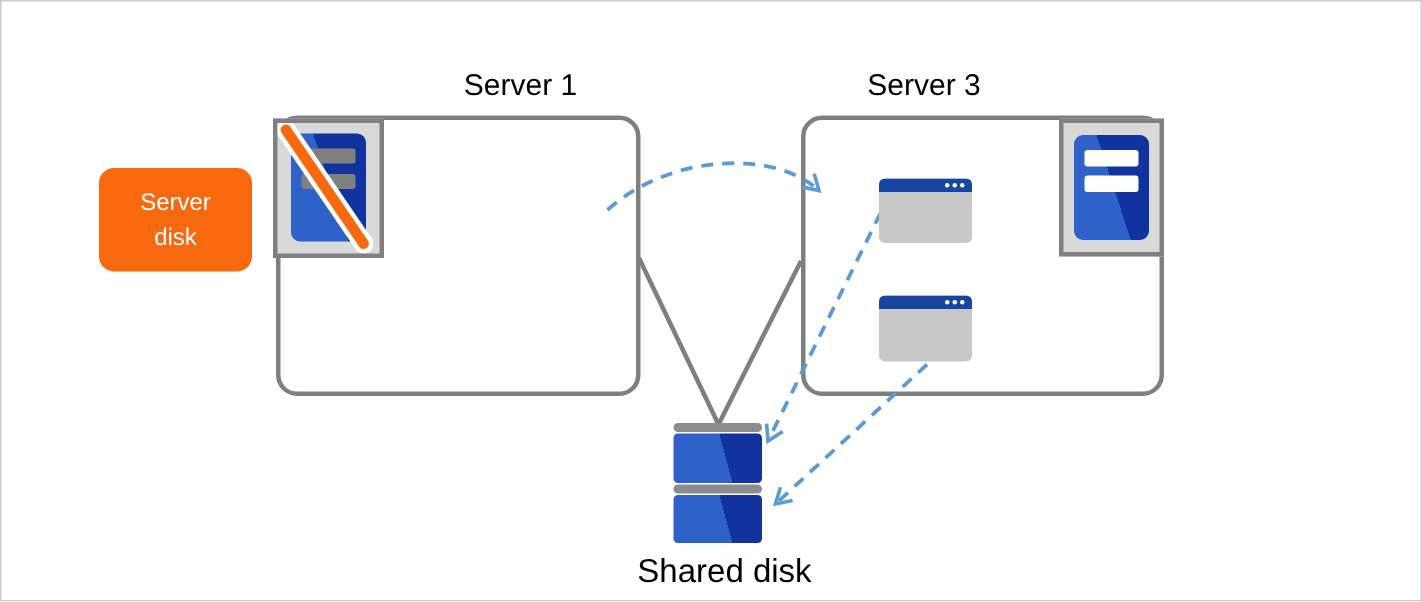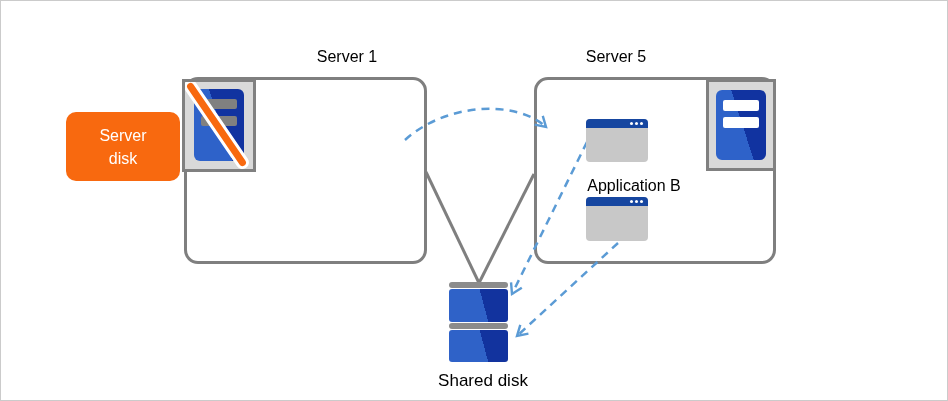--- a/index.html
+++ b/index.html
@@ -1,20 +1,20 @@
 <!DOCTYPE html>
 <html><head>
 <meta charset="utf-8">
 <style>
   html,body{margin:0;padding:0;background:#fff;font-family:"Liberation Sans",sans-serif;}
   .canvas{position:relative;width:946px;height:399px;background:#ffffff;border:1px solid #cbcbcb;overflow:hidden;}
-  .label{position:absolute;color:#000;text-align:center;font-size:16px;line-height:18px;}
+  .label{position:absolute;color:#000;text-align:center;font-size:20px;line-height:18px;}
 
   
-  .badge{position:absolute;left:65px;top:111px;width:114px;height:69px;background:#f8690f;border-radius:10px;
+  .badge{position:absolute;left:65px;top:111px;width:102px;height:69px;background:#f8690f;border-radius:10px;
          display:flex;flex-direction:column;align-items:center;justify-content:center;
          color:#fff;font-size:16px;line-height:23px;}
 
   
   .gbox{position:absolute;border:3px solid #7f7f7f;border-radius:14px;background:#fff;}
   .box-s1{left:183px;top:76px;width:237px;height:181px;}
   .box-s2{left:533px;top:76px;width:236px;height:181px;}
 
   
   .lines{position:absolute;left:0;top:0;width:946px;height:399px;pointer-events:none;}
@@ -45,21 +45,21 @@
   .cap{position:absolute;left:0;width:59px;height:6px;background:#8c8c8c;border-radius:3px;}
   .platter{position:absolute;left:0;width:59px;background:linear-gradient(75deg,#2f62c8 58%,#12339e 58%);border-radius:3px;}
   .cap.c1{top:0;} .platter.p1{top:7px;height:33px;}
   .cap.c2{top:41px;} .platter.p2{top:48px;height:32px;}
 
   .lbl-s1{left:286px;top:47px;width:120px;}
   .lbl-s2{left:555px;top:47px;width:120px;}
   .lbl-failover{left:418px;top:84px;width:120px;}
   .lbl-appa{left:573px;top:94px;width:120px;}
   .lbl-appb{left:573px;top:176px;width:120px;}
-  .lbl-disk{left:412px;top:371px;width:140px;font-size:17px;}
+  .lbl-disk{left:412px;top:371px;width:140px;font-size:22px;}
 </style>
 </head>
 <body>
 
 <div class="canvas">
 
   <div class="gbox box-s1"></div>
   <div class="gbox box-s2"></div>
 
   <svg class="lines" viewBox="0 0 946 399">
@@ -74,21 +74,21 @@
     <path d="M 586 141 L 511 293" stroke="#5b9bd5" stroke-width="2.5" fill="none" stroke-dasharray="8 6" marker-end="url(#arrowV)"></path>
     <path d="M 617 242 L 516 335" stroke="#5b9bd5" stroke-width="2.5" fill="none" stroke-dasharray="8 6" marker-end="url(#arrowV)"></path>
   </svg>
 
   <div class="badge">
     <div>Server</div>
     <div>disk</div>
   </div>
 
   <div class="label lbl-s1">Server 1</div>
-  <div class="label lbl-s2">Server 5</div>
+  <div class="label lbl-s2">Server 3</div>
 
   <div class="frame frame-s1">
     <div class="srv srv-s1">
       <div class="vent gray v1"></div>
       <div class="vent gray v2"></div>
     </div>
     <div class="slash"></div>
   </div>
 
   <div class="frame frame-s2">
@@ -101,21 +101,20 @@
   <div class="win win-a">
     <div class="titlebar">
       <span class="dots">
           <i></i>
           <i></i>
           <i></i>
         </span>
     </div>
   </div>
 
-  <div class="label lbl-appb">Application B</div>
   <div class="win win-b">
     <div class="titlebar">
       <span class="dots">
           <i></i>
           <i></i>
           <i></i>
         </span>
     </div>
   </div>
 

